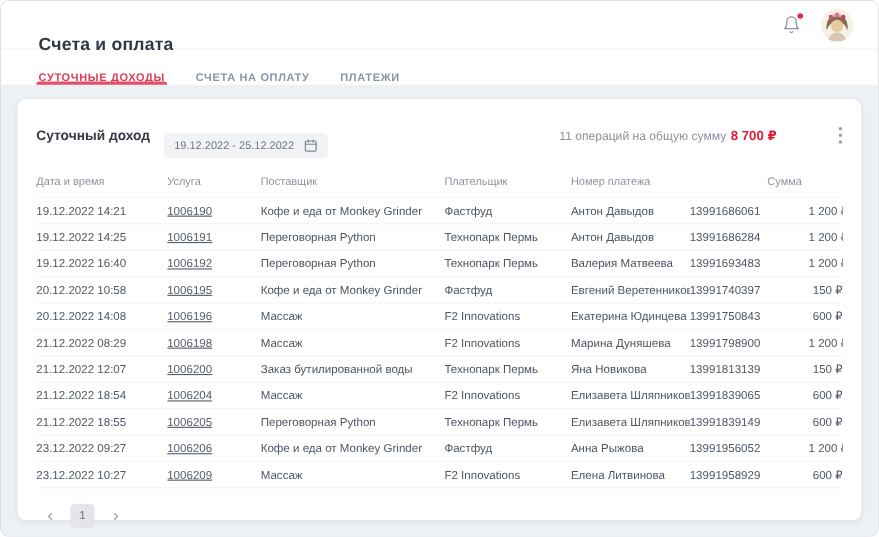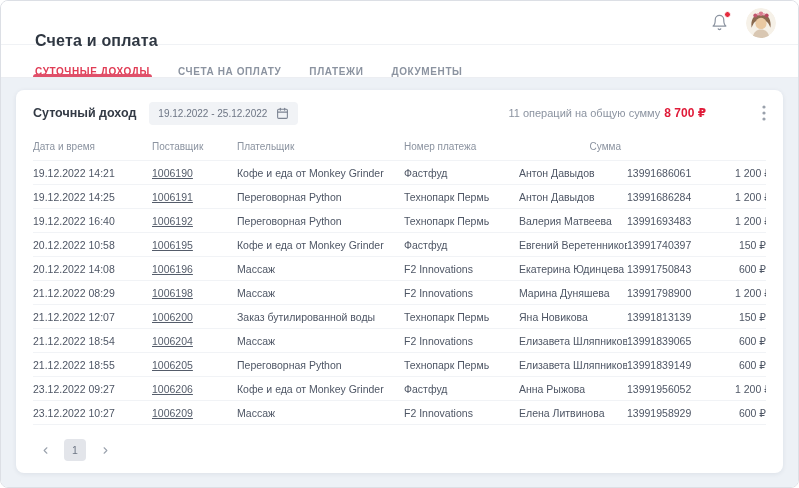--- a/index.html
+++ b/index.html
@@ -50,21 +50,21 @@
     box-shadow: 0 1px 5px rgba(25,39,60,.08);
     display: flex; flex-direction: column;
   }
 
   .toolbar { display: flex; align-items: center; justify-content: space-between; padding: 11px 13px 8px 17px; }
   .toolbar-left { display: flex; align-items: center; gap: 13px; }
   .panel-title { font-size: 12.5px; font-weight: bold; color: #333a45; }
   .date-pill {
     display: flex; align-items: center; gap: 9px; background: #f1f3f6; border: 0;
     border-radius: 4px; padding: 5px 9px; font-family: inherit;
-    font-size: 10px; color: #6d7584; cursor: pointer;
+    font-size: 10px; color: #6d7584; cursor: pointer; margin-top: 20px;
   }
   .toolbar-right { display: flex; align-items: center; gap: 40px; }
   .summary { font-size: 11px; color: #8b93a0; }
   .summary-total { color: #e01b39; font-weight: bold; font-size: 12px; margin-left: 4px; }
   .kebab-btn { background: none; border: 0; cursor: pointer; padding: 4px; margin-left: 12px; display: flex; }
 
   
   .table { padding: 0 17px; }
   .thead, .tr {
     display: grid;
@@ -122,21 +122,20 @@
           </svg>
         </span>
       </button>
     </div>
   </header>
 
   <nav class="tabs">
     <button class="tab active">СУТОЧНЫЕ ДОХОДЫ</button>
     <button class="tab">СЧЕТА НА ОПЛАТУ</button>
     <button class="tab">ПЛАТЕЖИ</button>
-    <button class="tab">ДОКУМЕНТЫ</button>
   </nav>
 
   <main class="app-body">
     <section class="card">
 
       <div class="toolbar">
         <div class="toolbar-left">
           <span class="panel-title">Суточный доход</span>
           <button class="date-pill">
             <span>19.12.2022 - 25.12.2022</span>
@@ -162,20 +161,21 @@
                   <circle cx="2" cy="14" r="1.6"></circle>
               </svg>
             </span>
           </button>
         </div>
       </div>
 
       <div class="table">
         <div class="thead">
           <div class="th">Дата и время</div>
+          <div class="th">Услуга</div>
           <div class="th">Поставщик</div>
           <div class="th">Плательщик</div>
           <div class="th">Номер платежа</div>
           <div class="th col-sum">Сумма</div>
         </div>
         <div class="tbody">
   <div class="tr">
     <div class="td">19.12.2022 14:21</div>
     <div class="td col-basis"><a>1006190</a></div>
     <div class="td">Кофе и еда от Monkey Grinder</div>

